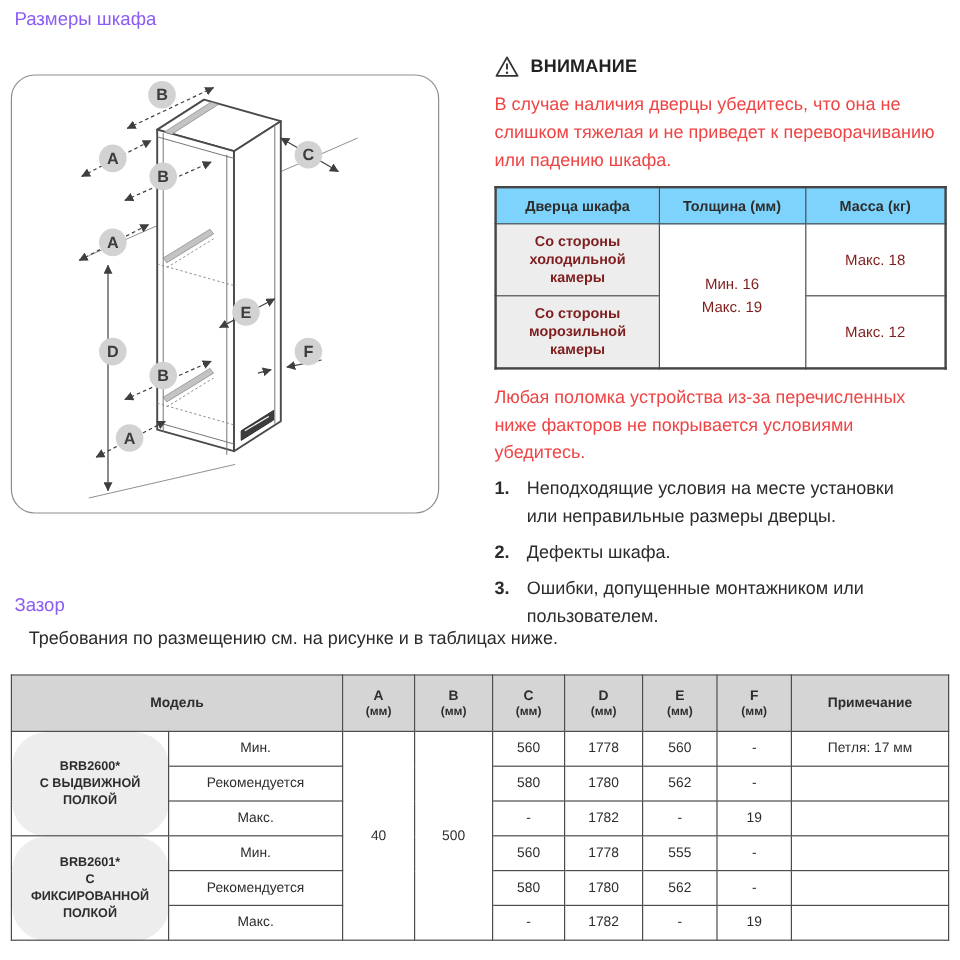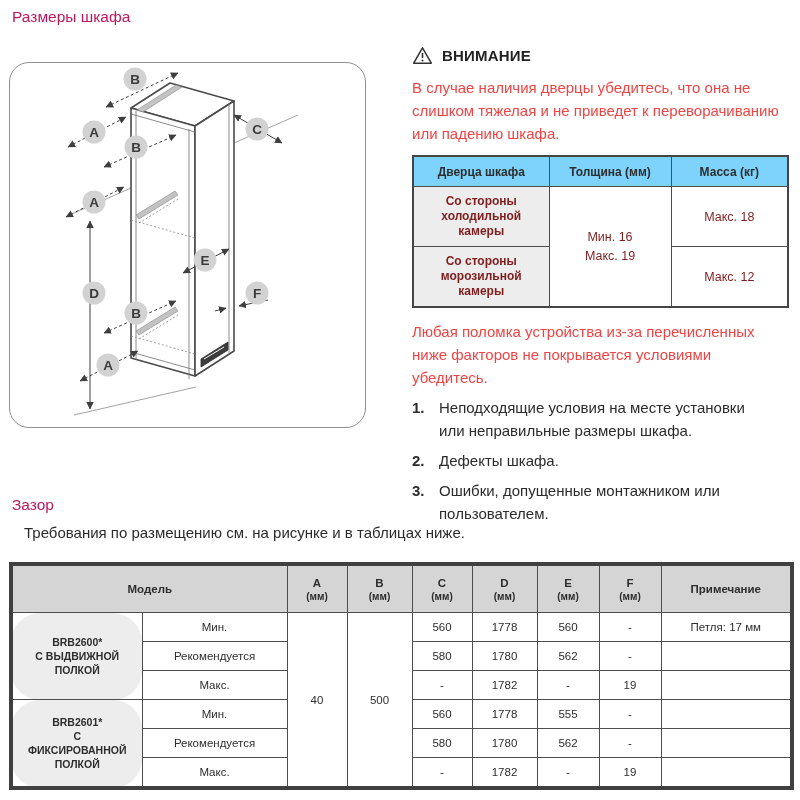--- a/index.html
+++ b/index.html
@@ -2,21 +2,21 @@
 <html><head>
 <meta charset="utf-8">
 <style>
   html,body{margin:0;padding:0;}
   body{
     width:800px;height:800px;position:relative;background:#ffffff;
     font-family:"Liberation Sans",sans-serif;color:#2b2b2b;
     -webkit-font-smoothing:antialiased;overflow:hidden;
   }
   .abs{position:absolute;}
-  .h-section{font-size:15.5px;color:#be185d;text-align:center;}
+  .h-section{font-size:15.5px;color:#8b5cf6;text-align:center;}
 
   
   .panel{
     left:9px;top:62px;width:357px;height:366px;
     border:1.5px solid #8e8e8e;border-radius:20px;background:#fff;box-sizing:border-box;
   }
   .panel svg{display:block;}
 
   
   .rightcol{left:412px;top:46px;width:378px;}
@@ -31,21 +31,21 @@
   .doortbl td{font-size:12.5px;color:#7f1d1d;}
   .doortbl .door{background:#ededed;font-weight:bold;font-size:12px;line-height:15px;height:59px;padding:0 12px;}
   .doortbl .thick{line-height:19px;}
 
   .numlist{margin-top:4px;}
   .numlist .li{display:flex;margin-top:7px;}
   .numlist .num{font-weight:bold;font-size:15px;line-height:23px;width:27px;flex:none;}
   .numlist .txt{font-size:15px;line-height:23px;max-width:330px;}
 
   
-  .cleartbl{left:9px;top:562px;border:4px solid #404040;table-layout:fixed;}
+  .cleartbl{left:9px;top:562px;border:1px solid #404040;table-layout:fixed;}
   .cleartbl th,.cleartbl td{border:1px solid #4d4d4d;text-align:center;vertical-align:middle;padding:0;}
   .cleartbl th{background:#d5d5d5;height:46px;font-size:11.5px;color:#2d2d2d;}
   .cleartbl th .unit{font-size:10px;font-weight:bold;margin-top:2px;}
   .cleartbl td{height:28px;font-size:11.5px;color:#2d2d2d;}
   .cleartbl td.model{background:#ededed;font-weight:bold;font-size:10.5px;line-height:14px;border-radius:29px;}
 </style>
 </head>
 <body>
 
 <div class="abs h-section" style="left:12px;top:8px;">Размеры шкафа</div>
@@ -188,21 +188,21 @@
       <td>Макс. 12</td>
     </tr>
   </tbody>
     </table>
 
   <div class="para" style="margin-top:12px;">Любая поломка устройства из-за перечисленных ниже факторов не покрывается условиями убедитесь.</div>
 
   <div class="numlist">
     <div class="li">
       <span class="num">1.</span>
-      <span class="txt">Неподходящие условия на месте установки или неправильные размеры шкафа.</span>
+      <span class="txt">Неподходящие условия на месте установки или неправильные размеры дверцы.</span>
     </div>
     <div class="li">
       <span class="num">2.</span>
       <span class="txt">Дефекты шкафа.</span>
     </div>
     <div class="li">
       <span class="num">3.</span>
       <span class="txt">Ошибки, допущенные монтажником или пользователем.</span>
     </div>
   </div>

